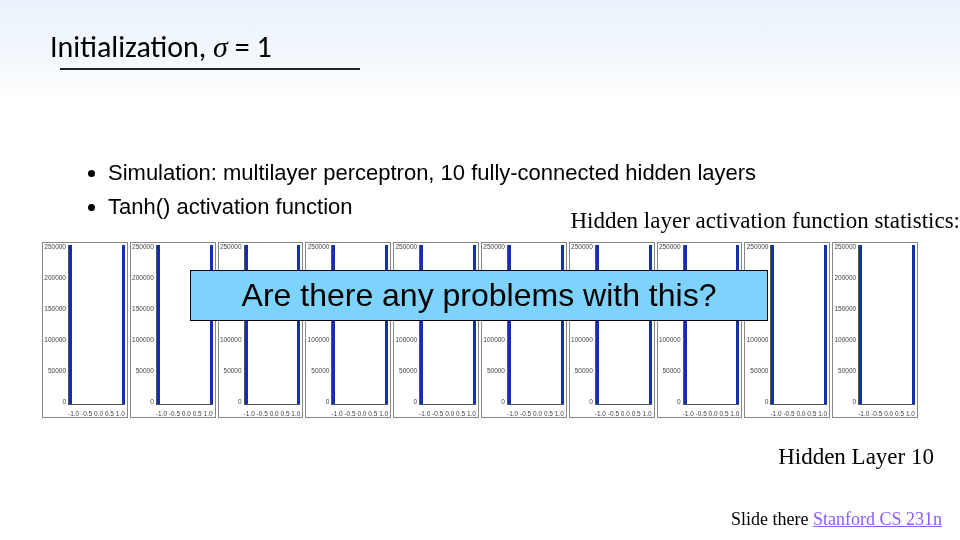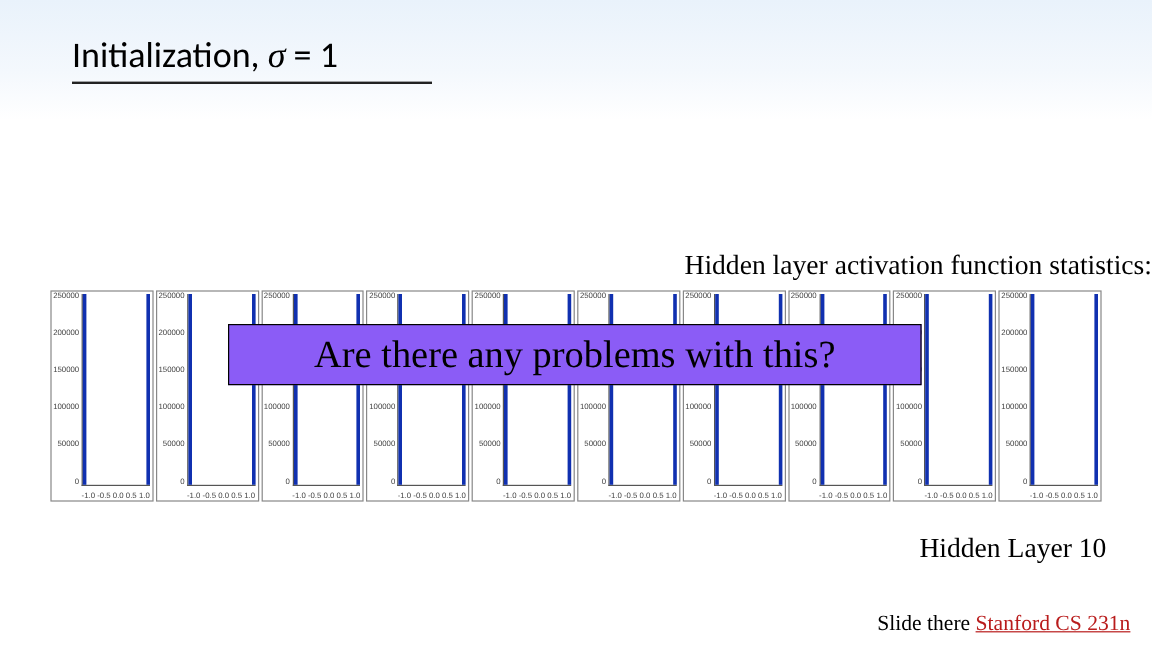--- a/index.html
+++ b/index.html
@@ -17,21 +17,21 @@
     width: 960px;
     height: 540px;
   }
   .title-band {
     position: absolute;
     left: 0; top: 0; right: 0; height: 100px;
     background: linear-gradient(#e9f2fb 0%, #f4f8fd 60%, #ffffff 100%);
   }
   .title {
     position: absolute;
-    left: 60px;
+    left: 50px;
     top: 28px;
     font-size: 30px;
     font-weight: 400;
     font-family: Calibri, Arial, sans-serif;
   }
   .title .sigma-part {
     font-style: italic;
     font-family: Cambria, "Times New Roman", serif;
   }
   .underline {
@@ -108,67 +108,71 @@
     left: 25px; right: 2px; bottom: 0;
     display: flex;
     justify-content: space-between;
     font-size: 6.5px;
   }
   .overlay-box {
     position: absolute;
     left: 190px;
     top: 270px;
     width: 560px;
-    background: #8b5cf6;
+    background: #7dd3fc;
     border: 1px solid #000;
-    font-family: Liberation Serif, serif;
+    font-family: Liberation Sans, sans-serif;
     font-size: 32px;
     text-align: center;
     padding: 6px 8px;
   }
   .label-left {
     position: absolute;
     left: 50px;
     top: 444px;
     font-family: "Times New Roman", serif;
     font-size: 23px;
   }
   .label-right {
     position: absolute;
-    right: 38px;
+    right: 26px;
     top: 444px;
     font-family: "Times New Roman", serif;
     font-size: 23px;
     margin-left: 20px;
   }
   .attribution {
     position: absolute;
     right: 18px;
     bottom: 10px;
     font-family: "Times New Roman", serif;
     font-size: 18px;
   }
   .attribution .link {
     text-decoration: underline;
-    color: #b91c1c;
+    color: #8b5cf6;
   }
 </style>
 </head>
 <body>
 
 <div class="slide">
 
   <div class="title-band"></div>
 
   <div class="title">
     <span>Initialization,</span>
     <span class="sigma-part">σ</span><span> = 1</span>
   </div>
   <div class="underline"></div>
 
+  <ul class="bullets">
+    <li>Simulation: multilayer perceptron, 10 fully-connected hidden layers</li>
+    <li>Tanh() activation function</li>
+  </ul>
 
   <div class="stats-heading">Hidden layer activation function statistics:</div>
 
   <div class="chart-strip">
 
     <div class="mini-chart">
       <div class="yaxis">
         <span>250000</span>
         <span>200000</span>
         <span>150000</span>

